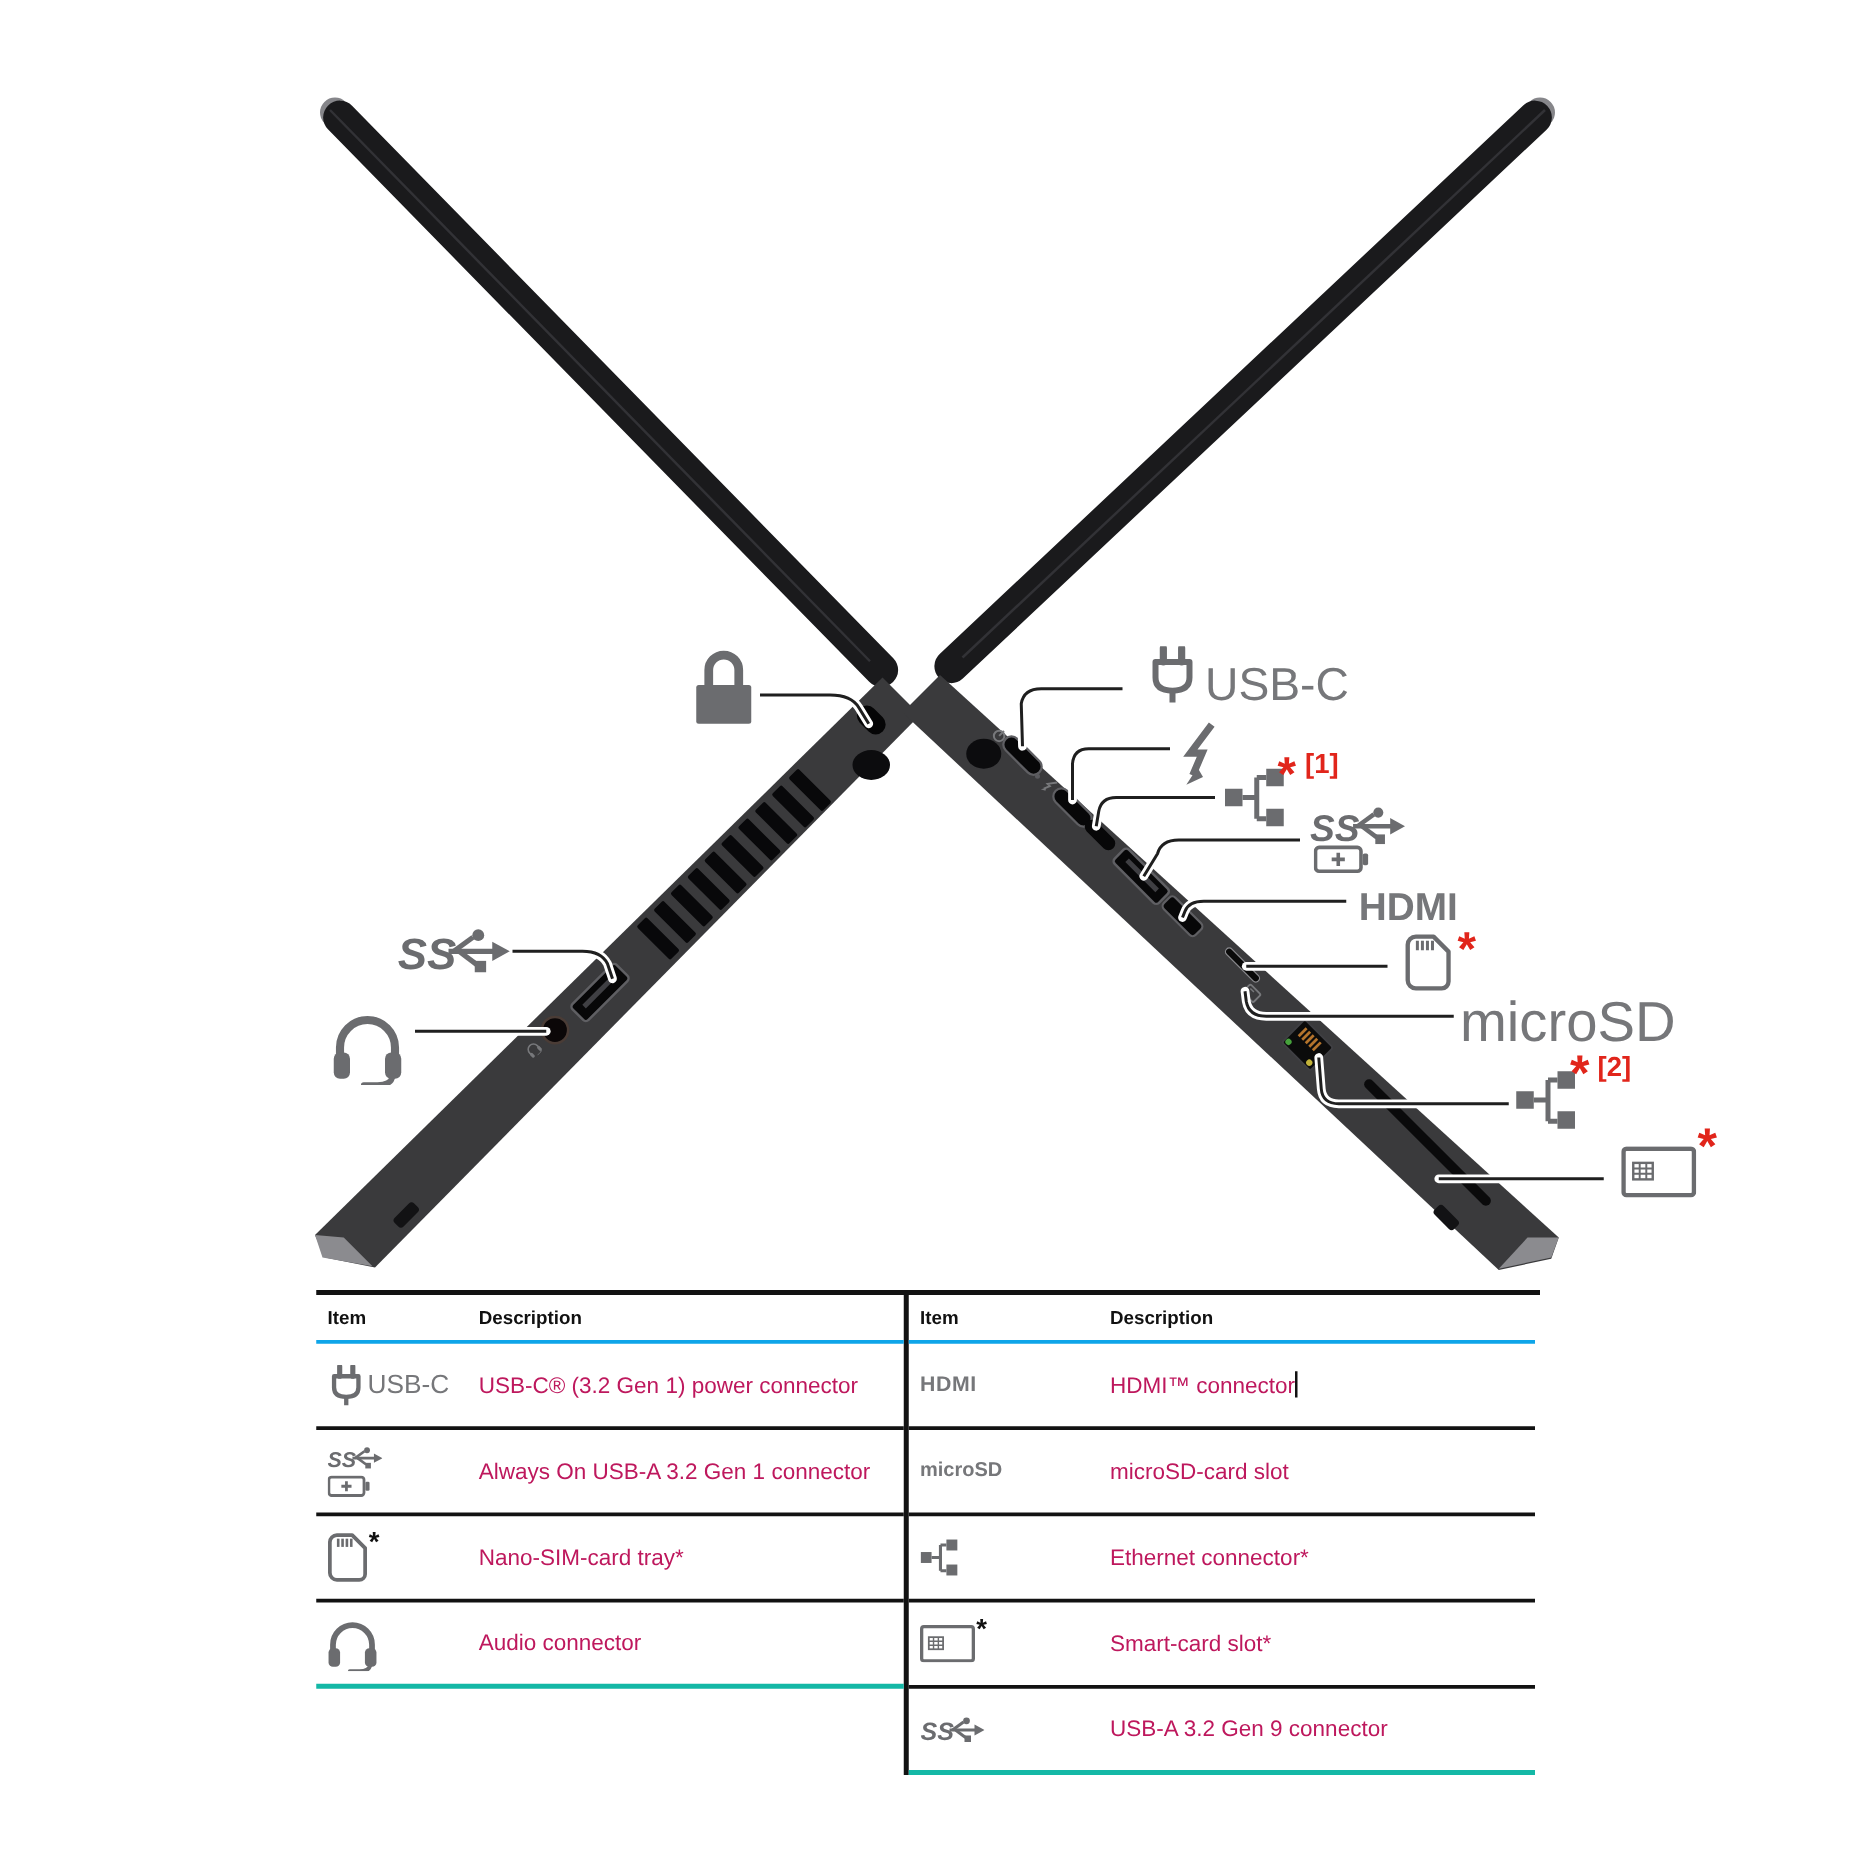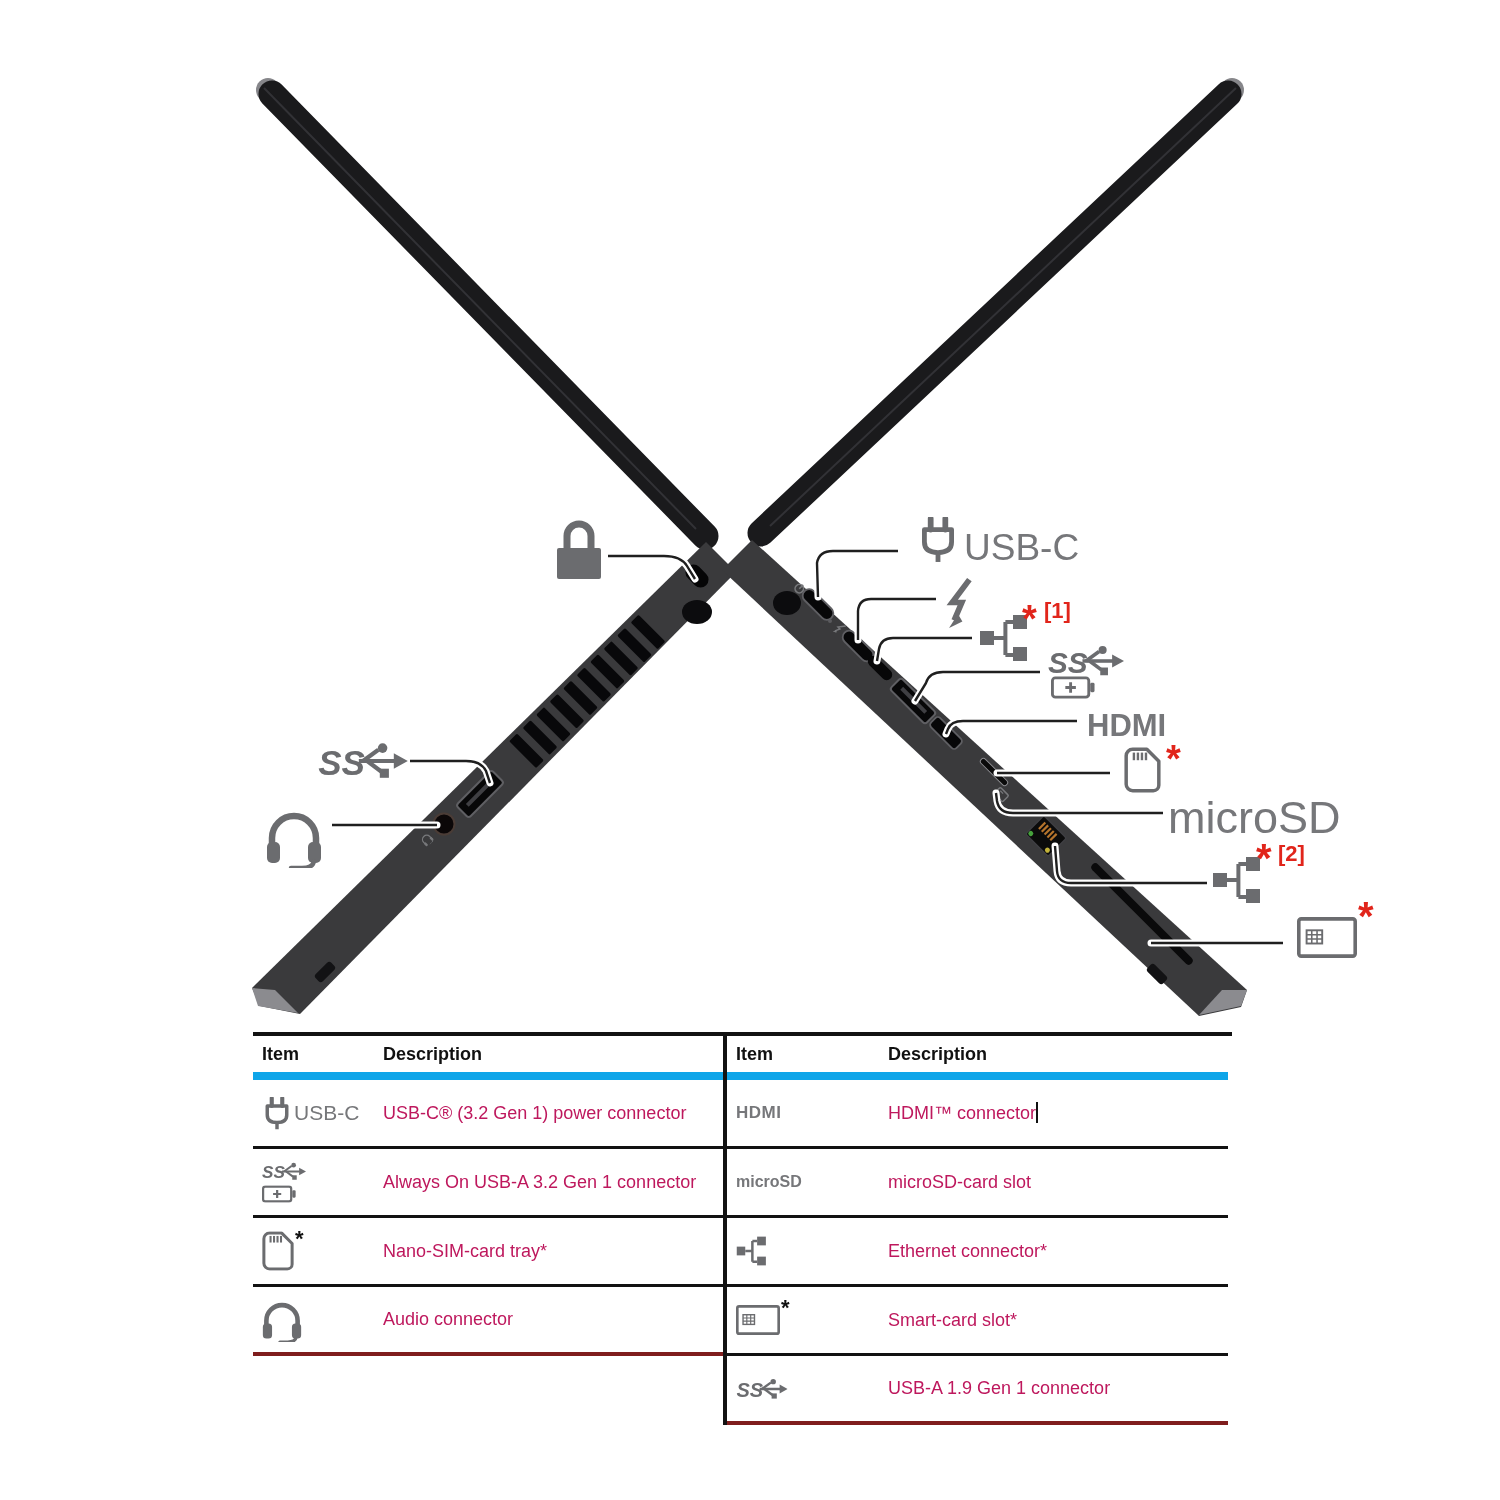--- a/index.html
+++ b/index.html
@@ -15,24 +15,24 @@
   .dia-red{fill:#e1251b;font-weight:bold}
 
   
   .tblwrap{
     position:absolute;left:253px;top:1032px;width:979px;display:flex;
     border-top:4px solid #121212;background:#fff;
   }
   .sub{box-sizing:border-box}
   .sub.leftsub{width:474px;border-right:4px solid #121212}
   .sub.rightsub{width:501px}
-  .thead{display:flex;height:36px;align-items:center;border-bottom:8px solid #0ea5e9;
-    font-weight:bold;font-size:18px;color:#111}
+  .thead{display:flex;height:36px;align-items:center;border-bottom:3px solid #0ea5e9;
+    font-weight:bold;font-size:15px;color:#111}
   .trow{display:flex;height:69px;align-items:center;border-bottom:3px solid #121212;box-sizing:border-box}
-  .trow.last{border-bottom:4px solid #7f1d1d}
+  .trow.last{border-bottom:4px solid #14b8a6}
   .c-item{flex:0 0 130px;padding-left:9px;box-sizing:border-box;display:flex;align-items:center;color:#6b6c6f}
   .rightsub .c-item{flex:0 0 161px}
   .c-desc{font-size:18px;color:#be185d;padding-right:6px}
   .lbl-usbc{color:#76777a;font-size:21px;margin-left:2px;font-weight:400}
   .lbl-hdmi{color:#76777a;font-weight:bold;font-size:17px;letter-spacing:0.5px}
   .lbl-microsd{color:#76777a;font-weight:bold;font-size:16px}
   .stack{display:flex;flex-direction:column;align-items:flex-start;gap:3px}
   .blk-star{font-weight:bold;font-size:22px;color:#111;line-height:1;transform:translateY(-12px);margin-left:1px}
   .caret{display:inline-block;width:2px;height:21px;background:#111;margin-left:0px;vertical-align:-4px}
 </style>
@@ -353,16 +353,16 @@
       </div>
       <div class="c-desc">Smart-card slot*</div>
     </div>
 
     <div class="trow last">
       <div class="c-item">
         <svg width="52" height="24" viewBox="0 0 64 30">
             <use href="#sym-ss-trident" color="#6b6c6f"></use>
           </svg>
       </div>
-      <div class="c-desc">USB-A 1.9 Gen 1 connector</div>
+      <div class="c-desc">USB-A 3.2 Gen 9 connector</div>
     </div>
   </div>
 </div>
 
 </body></html>

